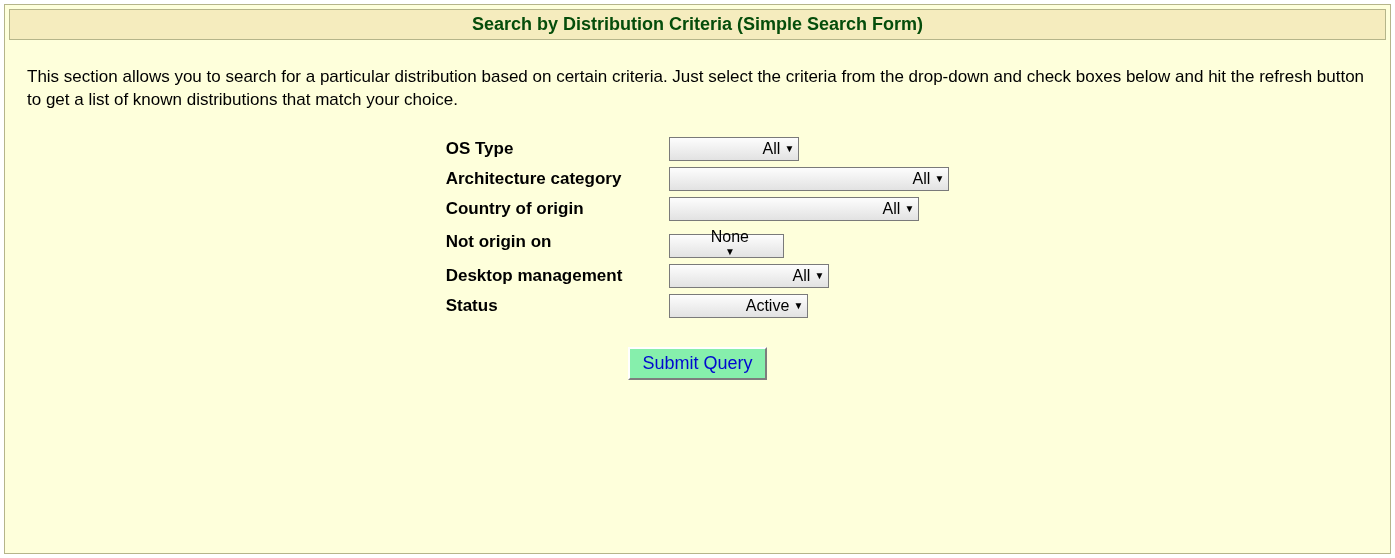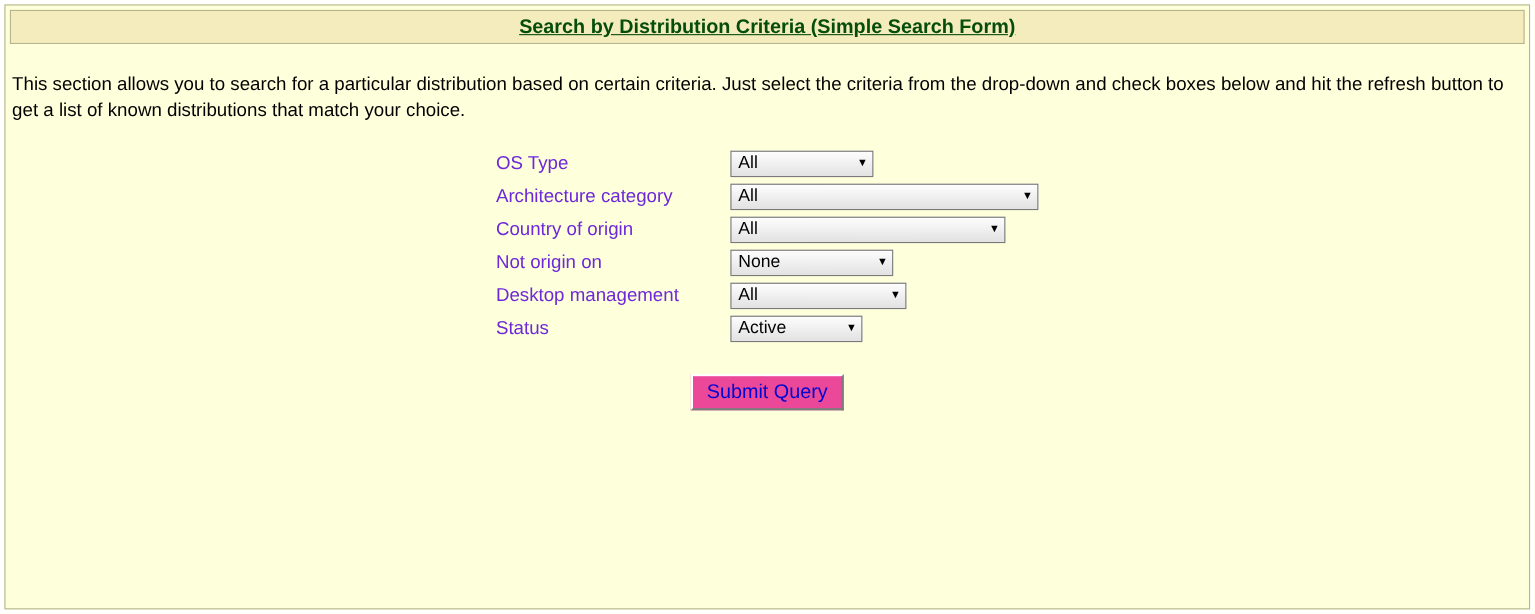--- a/index.html
+++ b/index.html
@@ -23,50 +23,49 @@
   }
   .panel-header {
     background: #f5ecbe;
     border: 1px solid #b5b58a;
     margin: 4px;
     padding: 4px 6px;
     text-align: center;
     color: #054d0b;
     font-weight: bold;
     font-size: 18px;
-    text-decoration: underline;
   }
   .panel-body {
-    padding: 4px 6px;
+    padding: 4px 22px;
   }
   .intro {
     font-size: 17px;
     color: #000;
     margin: 18px 0 22px 0;
     line-height: 1.35;
   }
   table.criteria {
     margin: 0 auto;
     border-collapse: collapse;
   }
   table.criteria td {
     padding: 3px 8px 3px 8px;
     vertical-align: middle;
     font-size: 17px;
   }
   table.criteria td.label {
-    font-weight: normal;
-    color: #6d28d9;
+    font-weight: bold;
+    color: #000000;
     text-align: left;
     white-space: nowrap;
   }
   .fake-select {
     display: inline-flex;
     align-items: center;
-    justify-content: space-between;
+    justify-content: flex-end;
     height: 24px;
     box-sizing: border-box;
     border: 1px solid #7a7a7a;
     background: linear-gradient(#fdfdfd, #e2e2e2);
     font-size: 16px;
     color: #000;
     padding-left: 6px;
     cursor: default;
     user-select: none;
     margin-left: 31px;
@@ -74,36 +73,36 @@
   .fake-select .arrow {
     width: 18px;
     text-align: center;
     font-size: 10px;
     color: #000;
   }
   .w-os       { width: 130px; }
   .w-category { width: 280px; }
   .w-origin   { width: 250px; }
   .w-based    { width: 180px; }
-  .w-notbased { width: 148px; }
+  .w-notbased { width: 115px; flex-direction: column; }
   .w-desktop  { width: 160px; }
   .w-arch     { width: 145px; }
   .w-pkg      { width: 180px; }
   .w-release  { width: 130px; }
-  .w-status   { width: 120px; }
+  .w-status   { width: 139px; }
   .submit-wrap {
     text-align: center;
     margin-top: 26px;
   }
   .submit-btn {
     display: inline-block;
     padding: 4px 12px;
     font-size: 18px;
     color: #0008d0;
-    background: #ec4899;
+    background: #86efac;
     border-top: 2px solid #ffffff;
     border-left: 2px solid #ffffff;
     border-right: 2px solid #7d7d7d;
     border-bottom: 2px solid #7d7d7d;
     cursor: pointer;
     font-family: Arial, sans-serif;
   }
 </style>
 </head>
 <body>

